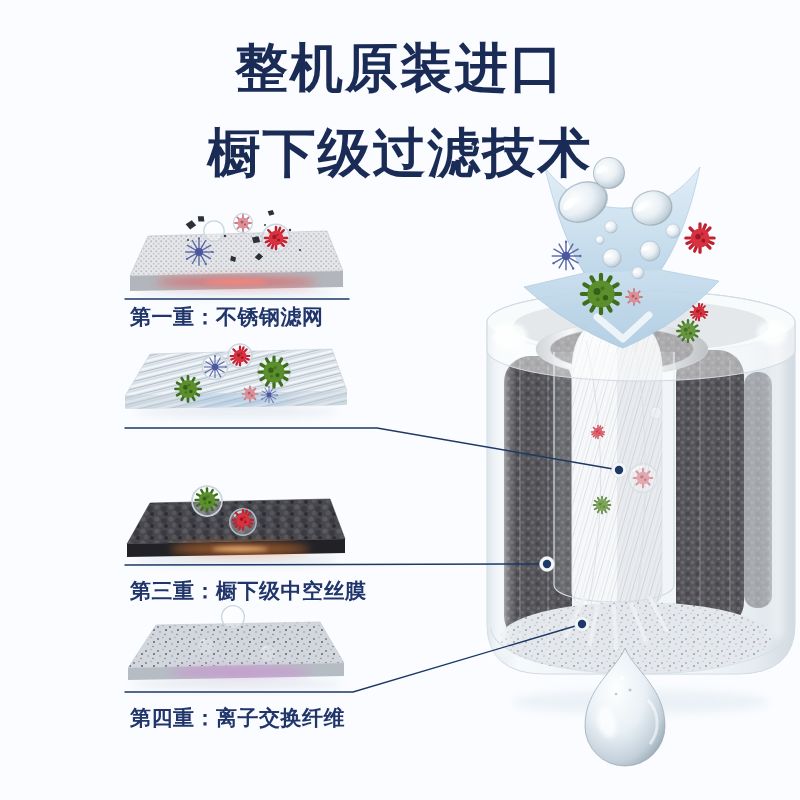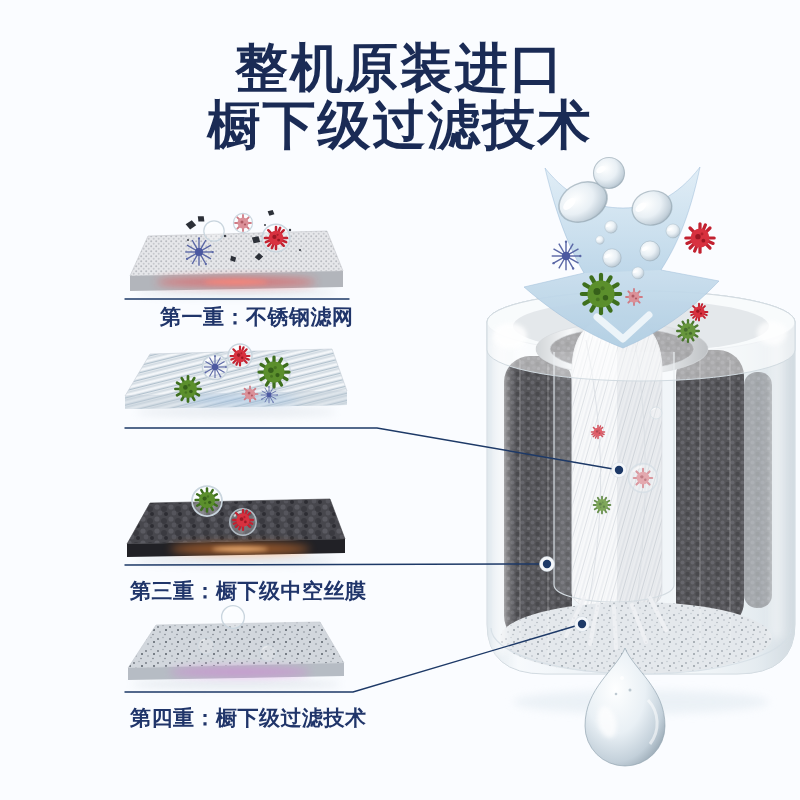--- a/index.html
+++ b/index.html
@@ -2,24 +2,24 @@
 <html><head>
 <meta charset="utf-8">
 <style>
   html,body{margin:0;padding:0;background:#ffffff;}
   .stage{position:relative;width:800px;height:800px;background:#fafcff;overflow:hidden;
          font-family:"Liberation Sans",sans-serif;}
   .art{position:absolute;left:0;top:0;width:800px;height:800px;}
   .title-line{position:absolute;left:0;right:0;text-align:center;font-weight:900;
               font-size:53px;letter-spacing:2px;color:#1a2b55;line-height:1.2;}
   .title-line.l1{top:36px;}
-  .title-line.l2{top:93px;}
+  .title-line.l2{top:121px;}
   .layer-label{position:absolute;left:130px;font-size:21px;font-weight:bold;
                color:#20356a;letter-spacing:0.5px;white-space:nowrap;}
-  .layer-label.p1{top:303px;margin-left:30px;}
+  .layer-label.p1{top:303px;}
   .layer-label.p2{top:440px;}
   .layer-label.p3{top:577px;}
   .layer-label.p4{top:704px;}
 </style>
 </head>
 <body>
 
 <div class="stage">
 
 <svg class="art" viewBox="0 0 800 800" aria-hidden="true">
@@ -362,15 +362,15 @@
     <circle cx="582" cy="624" r="7.5" fill="#f4f7fa" stroke="#cfd8e0" stroke-width="0.5"></circle>
     <circle cx="582" cy="624" r="4.2" fill="#1d3967"></circle>
   </g>
 </svg>
 
   <div class="title-line l1">整机原装进口</div>
   <div class="title-line l2">橱下级过滤技术</div>
 
   <div class="layer-label p1">第一重：不锈钢滤网</div>
   <div class="layer-label p3">第三重：橱下级中空丝膜</div>
-  <div class="layer-label p4">第四重：橱下级过滤技术</div>
+  <div class="layer-label p4">第四重：离子交换纤维</div>
 
 </div>
 
 </body></html>

